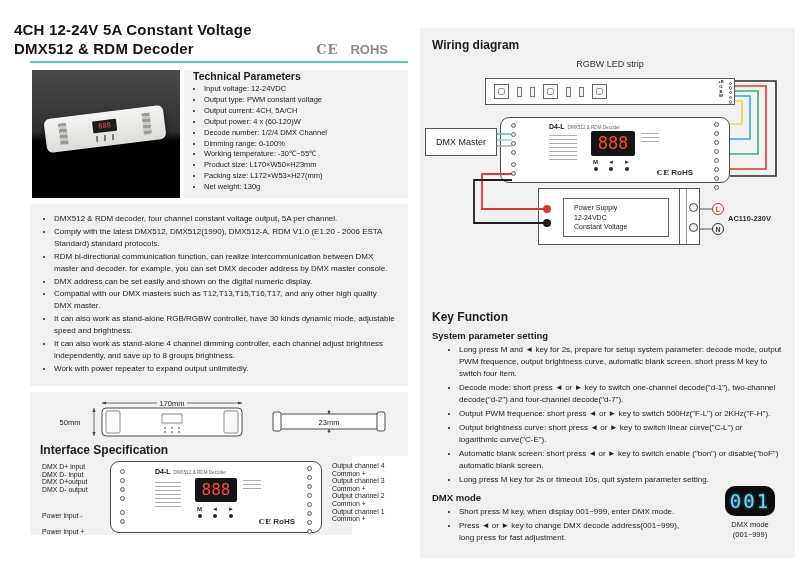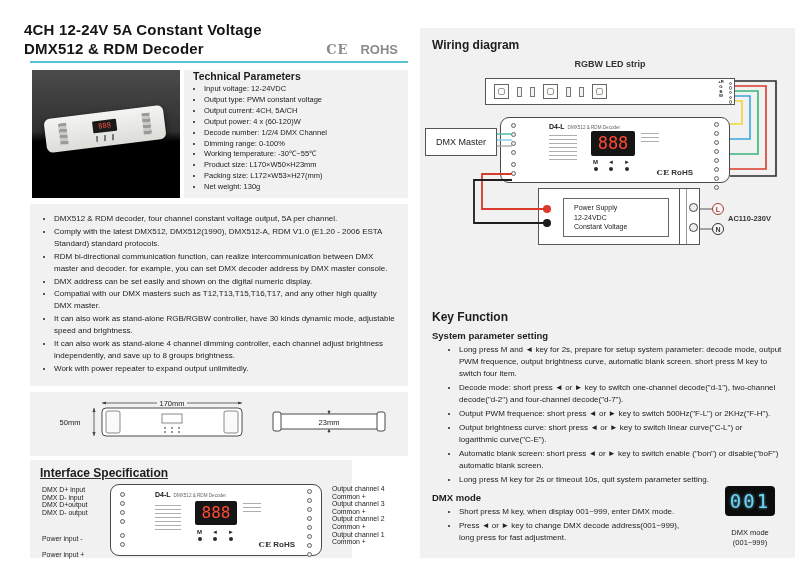--- a/index.html
+++ b/index.html
@@ -7,21 +7,21 @@
   .page {
     position:relative; width:808px; height:564px; background:#ffffff;
     font-family:"Liberation Sans", sans-serif; color:#333; overflow:hidden;
   }
   .panel { position:absolute; background:#f1f1f1; }
   h1 { font-size:15px; line-height:19px; color:#151515; font-weight:bold; letter-spacing:.2px; }
   h2.sec { font-size:12px; font-weight:bold; color:#1d1d1d; margin-bottom:4px; }
   h3.sub { font-size:9.5px; font-weight:bold; color:#1d1d1d; margin:6px 0 3px; }
 
   
-  .title-wrap { position:absolute; left:24px; top:20px; width:378px; }
+  .title-wrap { position:absolute; left:14px; top:20px; width:378px; }
   .certs { position:absolute; right:4px; top:22px; color:#8b8b8b; font-weight:bold; font-size:13px; }
   .certs .ce { font-family:"DejaVu Serif", serif; letter-spacing:1px; margin-right:12px; }
   .rule { position:absolute; left:30px; top:61px; width:378px; height:2px; background:#56c3d4; }
 
   
   .photo { position:absolute; left:32px; top:70px; width:148px; height:128px;
     background:linear-gradient(180deg,#4b4b4b 0%,#303030 48%,#000 56%,#000 100%); }
   .photo-device { position:absolute; left:13px; top:42px; width:120px; height:34px;
     background:linear-gradient(#f4f4f2,#dcdcd8); border-radius:6px; transform:rotate(-7deg);
     box-shadow:0 3px 6px rgba(0,0,0,.65); }
@@ -45,21 +45,21 @@
   .summary-panel ul.bullets { padding-left:12px; }
   .summary-panel ul.bullets li { font-size:8px; line-height:11.9px; color:#222; margin-bottom:1px; }
 
   
   .dim-panel { left:30px; top:392px; width:378px; height:64px; padding:6px 12px 4px; }
   .dim-canvas { position:relative; height:44px; }
   .dim-canvas svg { position:absolute; inset:0; }
   .dim-canvas text { font-family:"Liberation Sans",sans-serif; font-size:7.5px; fill:#222; }
 
   
-  .iface-panel { left:30px; top:460px; width:322px; height:98px; padding:6px 10px 4px;text-decoration:underline; }
+  .iface-panel { left:30px; top:437px; width:322px; height:98px; padding:6px 10px 4px; }
   .iface-canvas { position:relative; height:74px; margin-top:2px; }
   ul.pin-labels { list-style:none; position:absolute; font-size:6.9px; color:#222; }
   ul.pin-labels li { line-height:7.6px; white-space:nowrap; }
   .pins-left { left:2px; top:2px; width:64px; }
   .pins-left li:nth-child(5){ margin-top:19px; }
   .pins-left li:nth-child(6){ margin-top:8px; }
   .pins-right { left:292px; top:1px; width:86px; }
   .pins-right li { line-height:9px; }
 
   
@@ -78,21 +78,21 @@
   .dev-btns i { display:block; font-style:normal; width:4px; height:4px; background:#2a2a2a;
     border-radius:50%; margin:2px auto 0; }
   .dev-cert { position:absolute; font-size:8px; color:#333; font-weight:bold; white-space:nowrap; }
   .dev-cert .ce { font-family:"DejaVu Serif",serif; }
 
   
   .wiring-panel { left:420px; top:28px; width:375px; height:317px; }
   .wiring-panel h2.sec { padding:10px 12px 0; }
   .wcanvas { position:absolute; inset:0; }
   .strip-label { position:absolute; left:65px; top:31px; width:250px; text-align:center;
-    font-size:9px; font-weight:bold; color:#333; }
+    font-size:9px; font-weight:normal; color:#333; }
   .strip { position:absolute; left:65px; top:50px; width:250px; height:27px; background:#fff;
     border:1px solid #555; display:flex; align-items:center; gap:8px; padding:0 20px 0 8px; }
   .led-chip { width:15px; height:15px; border:1px solid #666; background:#fdfdfb; position:relative; }
   .led-chip:after { content:""; position:absolute; inset:3px; border:1px solid #999; border-radius:2px; }
   .smd { width:5px; height:10px; border:1px solid #777; background:#f4f4f0; }
   .strip-pins { position:absolute; right:10px; top:1px; font-size:4.2px; line-height:4.8px;
     color:#222; width:6px; text-align:center; word-break:break-all; font-weight:bold; }
   .strip-dots { position:absolute; right:2px; top:2px; }
   .strip-dots .dot { width:3.5px; height:3.5px; margin:0.6px 0; }
   .dmx-master { position:absolute; left:5px; top:100px; width:72px; height:28px; background:#fff;
@@ -113,21 +113,21 @@
   .ln-l { left:292px; top:175px; border:1.2px solid #b03a2e; color:#b03a2e; }
   .ln-n { left:292px; top:195px; border:1.2px solid #333; color:#333; }
   .ac-label { position:absolute; left:308px; top:186px; font-size:7.5px; font-weight:bold; color:#333; }
 
   
   .keyfn-panel { left:420px; top:300px; width:375px; height:258px; padding:10px 12px; }
   .keyfn-panel ul.bullets { padding-left:12px; }
   .keyfn-panel ul.bullets li { font-size:8px; line-height:12px; color:#222; margin-bottom:2px;margin-left:15px; }
   .dmx-list { width:262px; }
   .dmx-display-block { position:absolute; right:16px; top:186px; width:58px; text-align:center; }
-  .seg { width:50px; height:30px; background:#0c0c0c; border-radius:4px; margin:0 auto 12px;
+  .seg { width:50px; height:30px; background:#0c0c0c; border-radius:10px; margin:0 auto 4px;
     color:#6fd2f2; font-family:"DejaVu Sans Mono",monospace; font-size:19px; line-height:30px;
     letter-spacing:2px; text-shadow:0 0 3px rgba(111,210,242,.8); }
   .seg-cap { font-size:7.5px; line-height:9.5px; color:#222; }
 </style>
 </head>
 <body>
 
 <div class="page">
 
   <div class="title-wrap">

